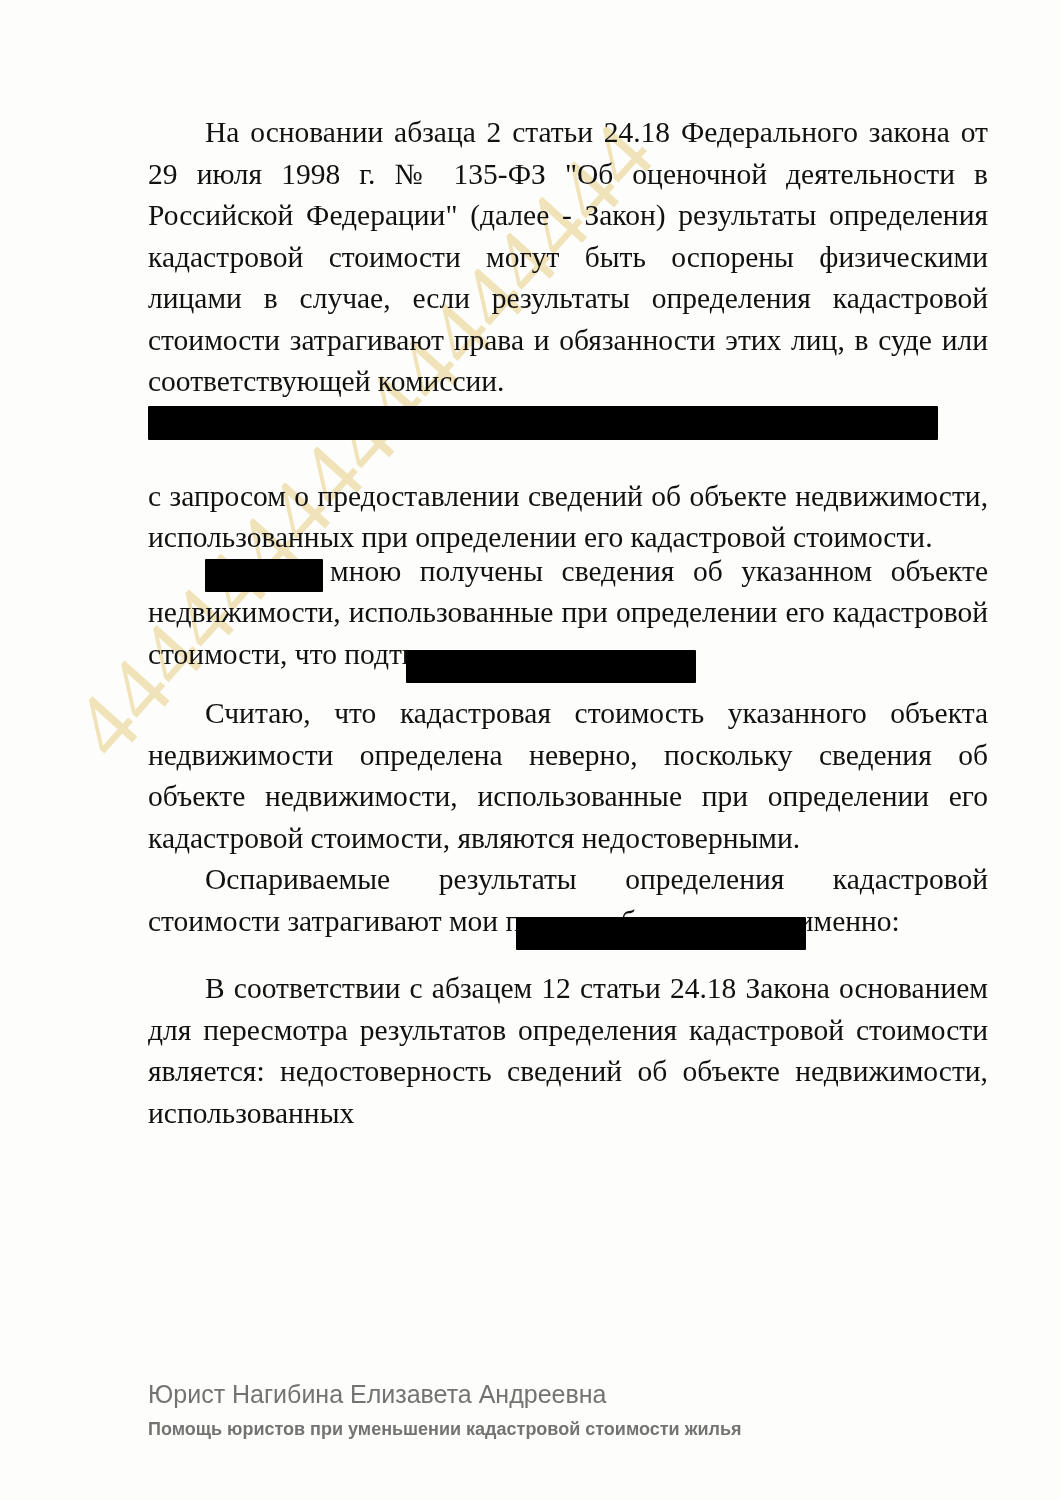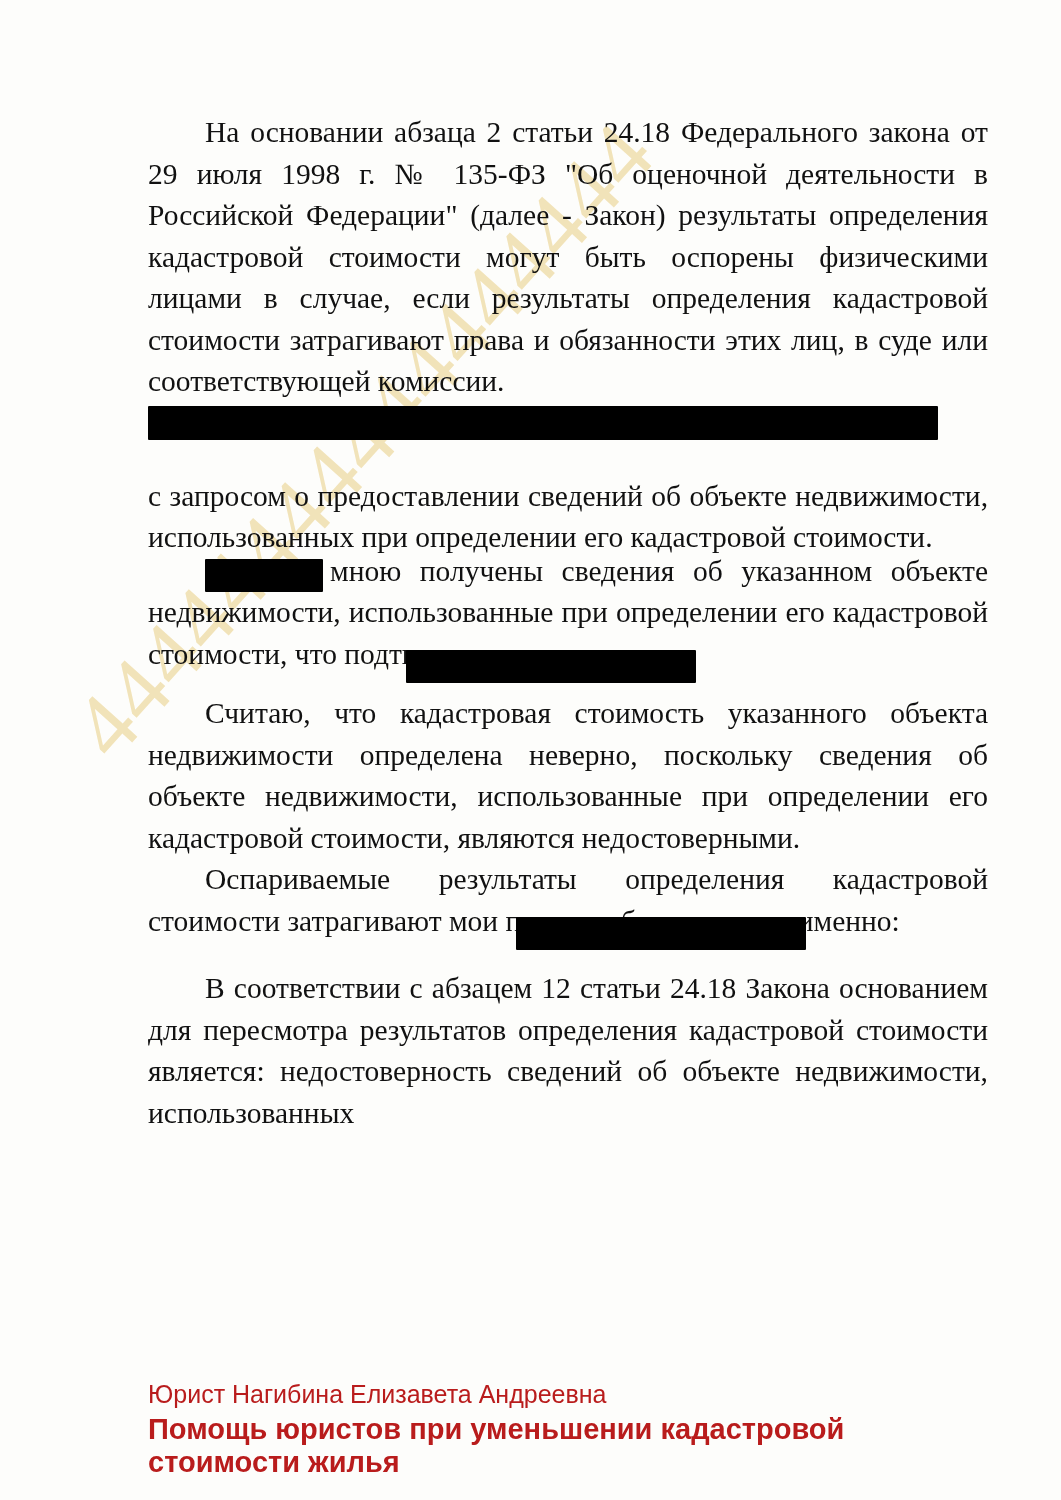--- a/index.html
+++ b/index.html
@@ -83,29 +83,29 @@
     background: #000000;
     margin: 3px 0 2px 0;
   }
 
   .footer {
     position: absolute;
     left: 148px;
     top: 1378px;
     width: 860px;
     font-family: "Liberation Sans", sans-serif;
-    color: #b91c1c;
+    color: #737373;
   }
   .footer .f-name {
     font-size: 25px;
     line-height: 32px;
     margin: 0 0 3px 0;
   }
   .footer .f-tagline {
-    font-size: 29px;
+    font-size: 18px;
     line-height: 33px;
     font-weight: bold;
     margin: 0;
     max-width: 800px;
   }
 </style>
 </head>
 <body>
 
 <div id="page">

